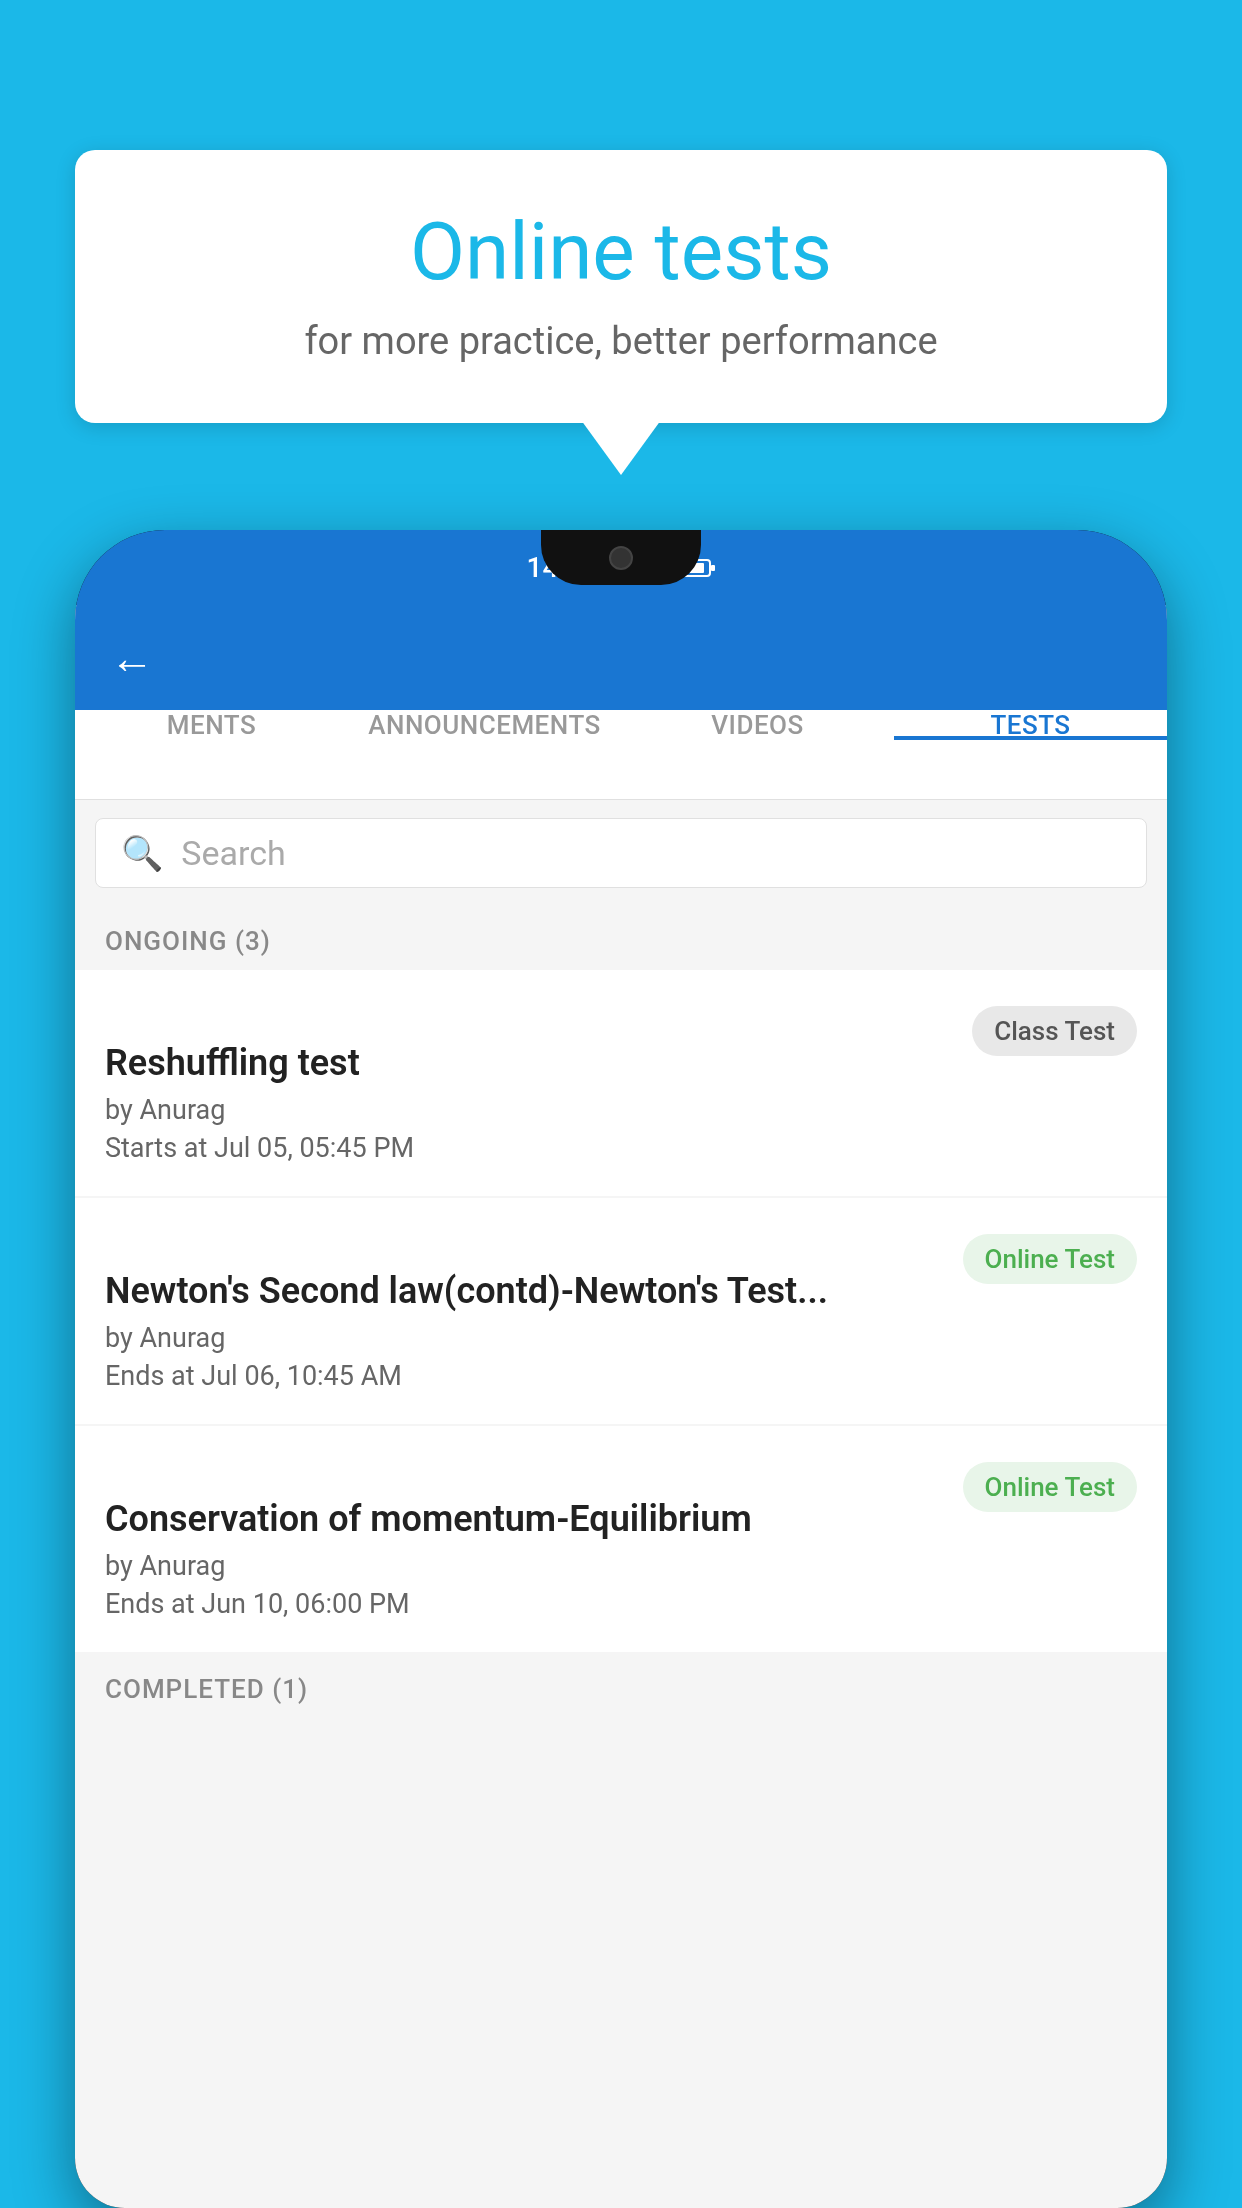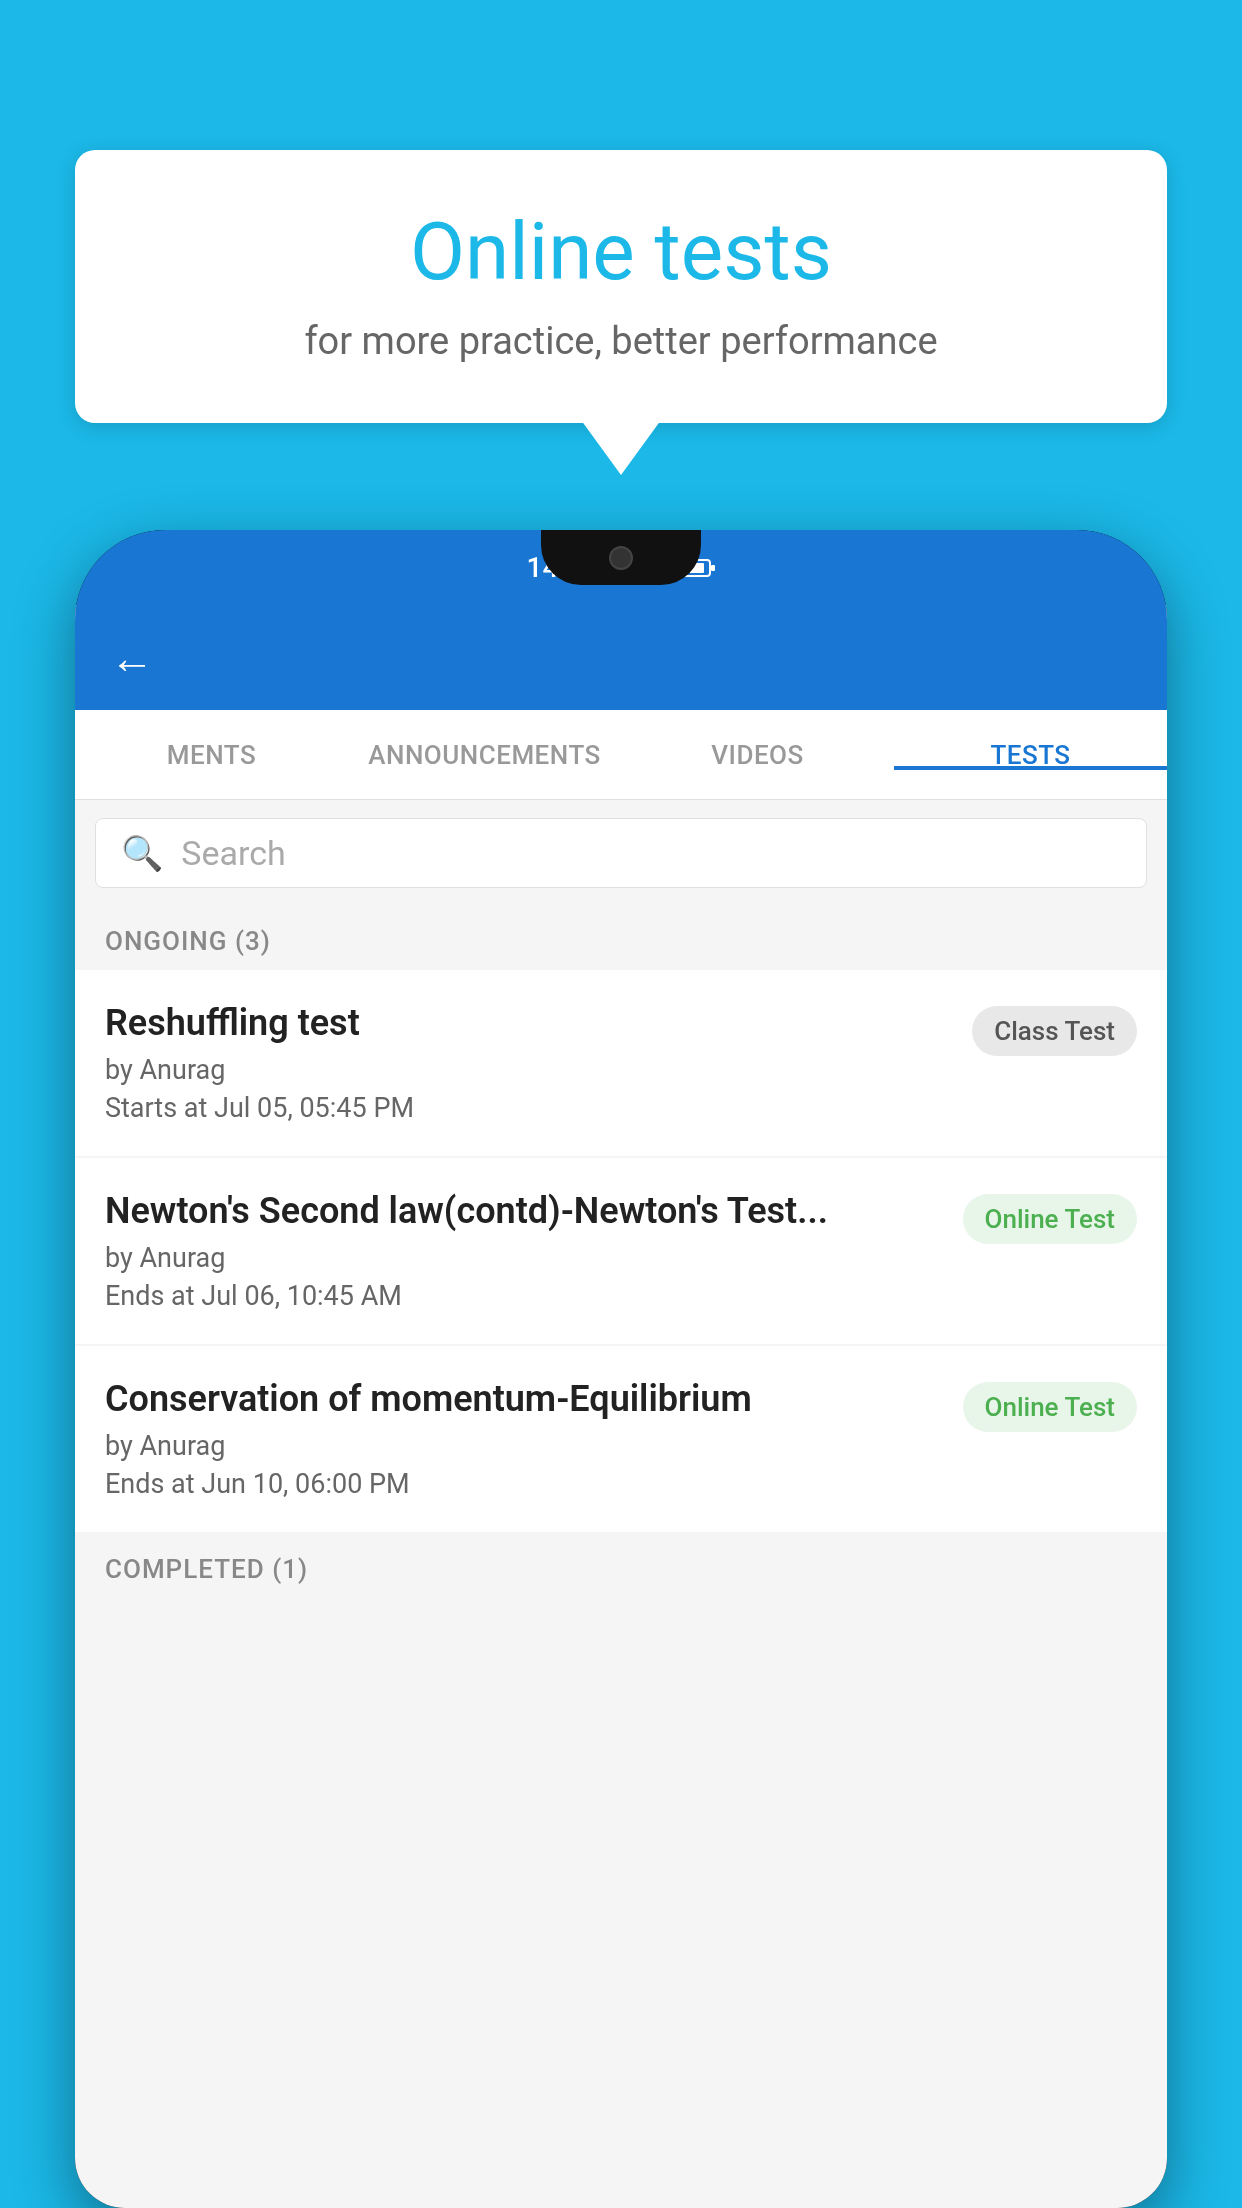--- a/index.html
+++ b/index.html
@@ -130,21 +130,21 @@
       color: white;
       font-size: 48px;
       font-weight: 500;
     }
 
     
     .tab-bar {
       background: white;
       height: 90px;
       display: flex;
-      align-items: center;
+      align-items: flex-start;
       border-bottom: 1px solid #e0e0e0;
     }
 
     .tab-item {
       flex: 1;
       display: flex;
       align-items: center;
       justify-content: center;
       font-size: 26px;
       font-weight: 500;
@@ -214,20 +214,21 @@
       margin-bottom: 2px;
       padding: 32px 30px;
       display: flex;
       align-items: flex-start;
       justify-content: space-between;
     }
 
     .test-info {
       flex: 1;
       margin-right: 20px;
+      margin-top: 40px;
     }
 
     .test-title {
       font-size: 36px;
       font-weight: 600;
       color: #222;
       margin-bottom: 10px;
     }
 
     .test-author {

